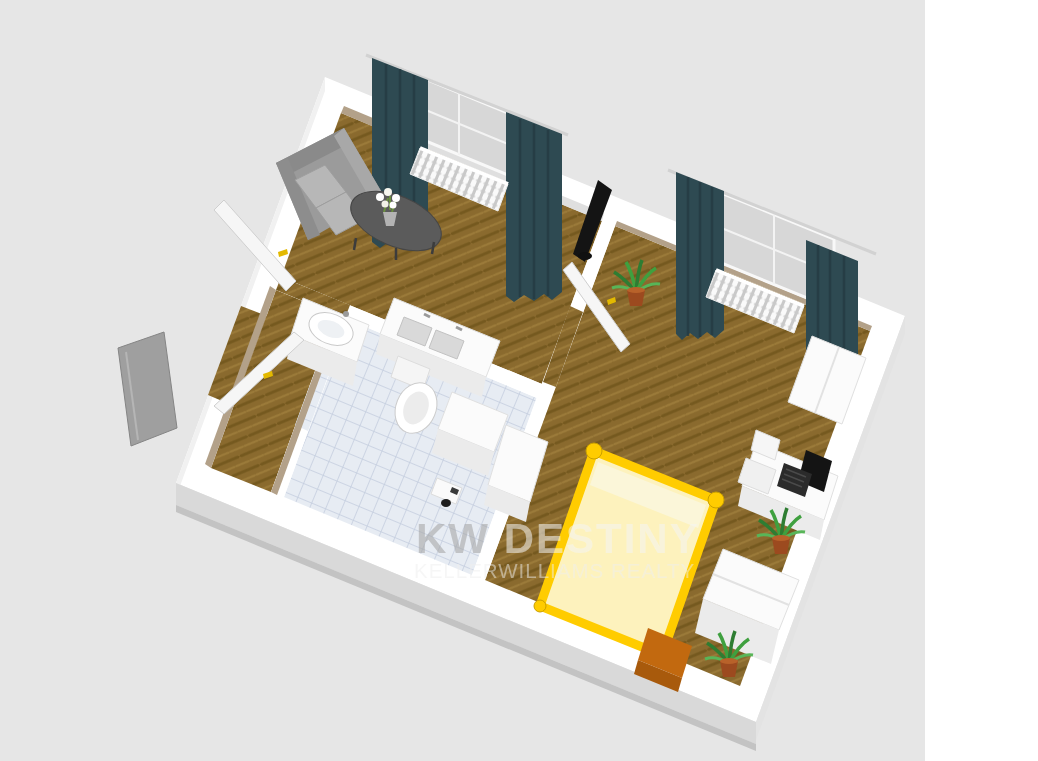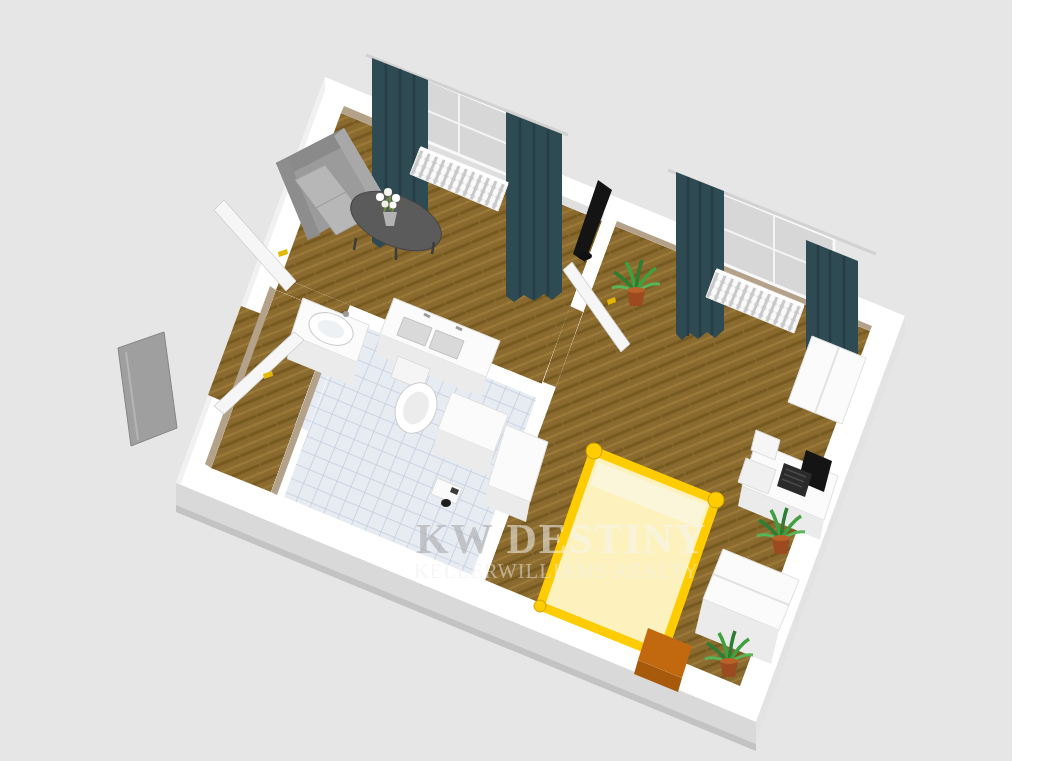--- a/index.html
+++ b/index.html
@@ -1,18 +1,18 @@
 <!DOCTYPE html>
 <html style="--background: #e6e6e6; --wall_white: #ffffff; --wall_shadow: #d9d9d9; --wall_tan: #b3a189; --wood_floor: #8a6a2e; --wood_floor_dark: #75591f; --wood_floor_light: #9c7b3a; --tile: #e7ecf3; --tile_line: #c3cdde; --curtain: #2e4a52; --sofa: #9b9b9b; --sofa_cushion: #b7b7b7; --table: #5b5b5b; --bed_frame: #ffcc00; --bed_mattress: #fdf2bd; --bed_pillow: #fbf6d9; --chest_orange: #c2690f; --plant_green: #3fa03f; --plant_pot: #9c4a1f; --laptop: #141414; --fixture_white: #fbfbfb; --door_handle: #e3b900; --entry_door_gray: #9f9f9f;"><head>
 <meta charset="utf-8">
 <style>
   html,body{margin:0;padding:0;}
-  .canvas{width:1012px;height:761px;position:relative;overflow:hidden;
+  .canvas{width:925px;height:761px;position:relative;overflow:hidden;
           background:var(--background,#e6e6e6);
-          font-family:Liberation Serif, serif;}
+          font-family:Liberation Sans, sans-serif;}
   svg{display:block}
   .wall{fill:var(--wall_white,#fff);}
   .wood{fill:url(#woodPat);}
   .tile{fill:url(#tilePat);}
   .tan{fill:var(--wall_tan,#b3a189);}
   .curtain{fill:var(--curtain,#2e4a52);}
   .fold{stroke:#243b43;stroke-width:2.5;fill:none;opacity:.85;}
   .rodline{stroke:#d2d2d2;stroke-width:3;fill:none;}
   .fixt{fill:var(--fixture_white,#fbfbfb);stroke:#e0e0e0;stroke-width:1;}
   .face{fill:#ebebeb;}

